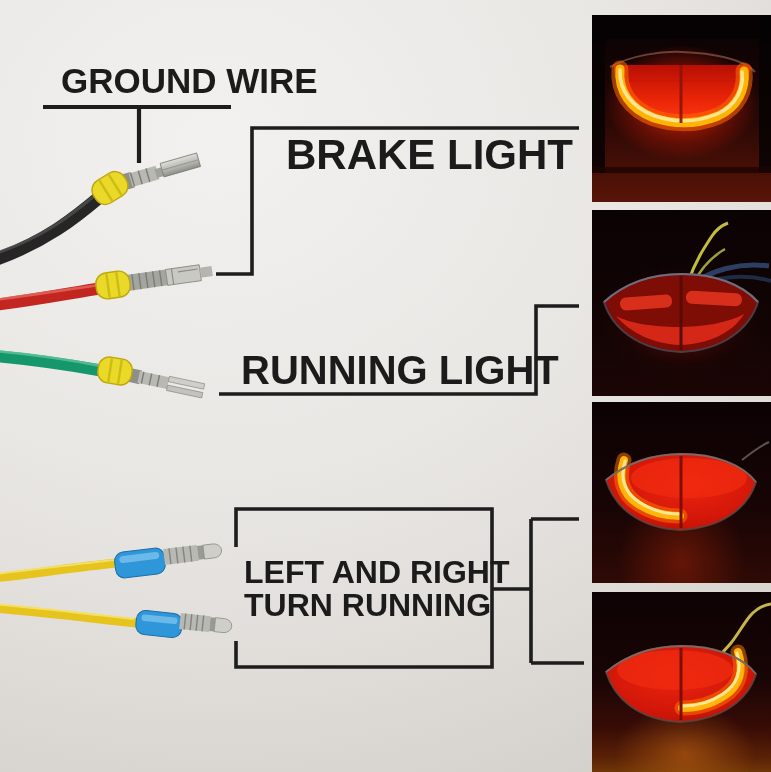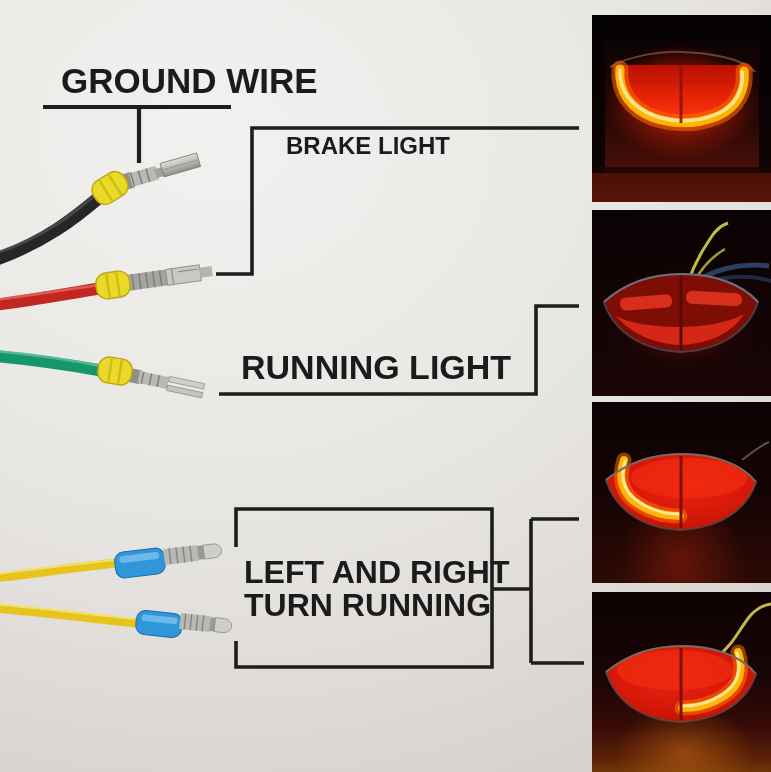--- a/index.html
+++ b/index.html
@@ -7,22 +7,22 @@
     position:relative;width:771px;height:772px;overflow:hidden;
     background:radial-gradient(900px 760px at 28% 18%, #f2f1ef 0%, #e9e7e4 45%, #dfdcd8 72%, #d1cdc9 100%);
     font-family:"Liberation Sans", sans-serif;
   }
   .overlay{position:absolute;left:0;top:0;width:771px;height:772px;}
   .label{
     position:absolute;color:#1b1b1b;font-weight:bold;line-height:1;
     white-space:nowrap;letter-spacing:0px;
   }
   .lbl-ground{left:37px;top:63px;font-size:35px;margin-left:24px;}
-  .lbl-brake{left:286px;top:134px;font-size:24px;}
-  .lbl-running{left:241px;top:350px;font-size:34px;}
+  .lbl-brake{left:286px;top:134px;font-size:42px;}
+  .lbl-running{left:241px;top:350px;font-size:40px;}
   .lbl-turn{left:244px;top:556px;font-size:32px;line-height:33px;}
   .photo{position:absolute;left:592px;width:179px;background:#0a0202;overflow:hidden;}
   .photo svg{position:absolute;left:0;top:0;}
   .p1{top:15px;height:187px;
      background:
       radial-gradient(95px 72px at 50% 47%, rgba(225,42,8,.95), rgba(130,18,4,.6) 55%, rgba(45,7,2,0) 80%),
       linear-gradient(180deg,#050203 0%,#150404 28%,#2b0805 58%,#491007 84%,#581508 100%);}
   .p2{top:210px;height:186px;
      background:
       radial-gradient(100px 70px at 50% 60%, rgba(120,16,8,.75), rgba(40,6,4,.25) 62%, rgba(10,2,2,0) 82%),

